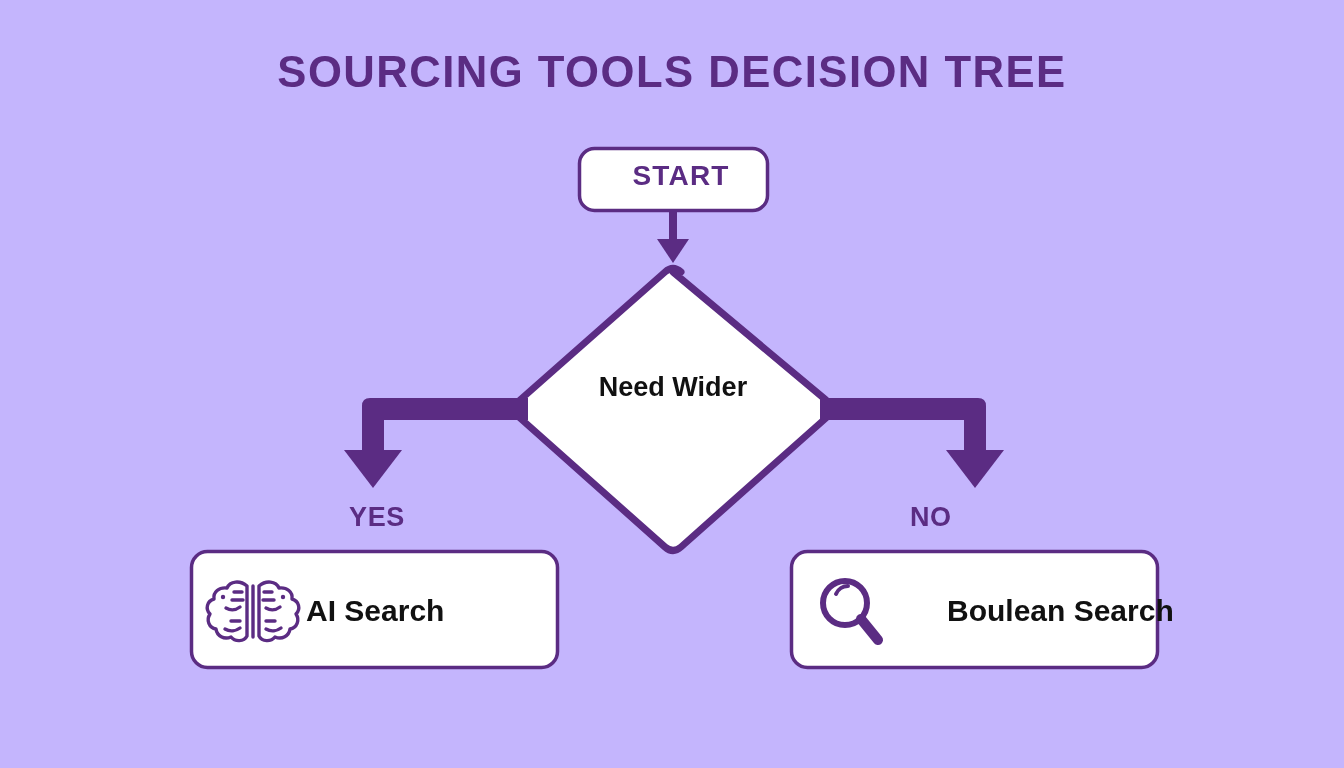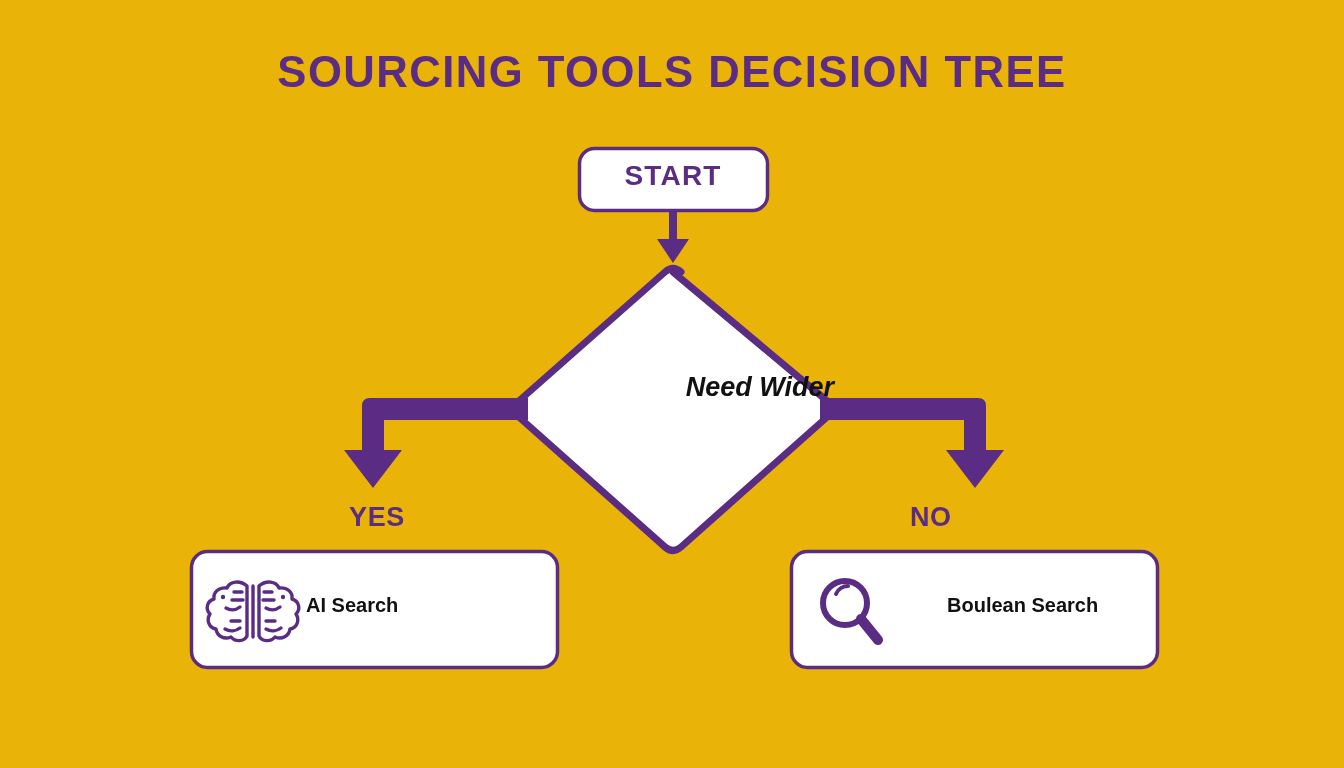--- a/index.html
+++ b/index.html
@@ -11,21 +11,21 @@
   body {
     width: 1344px;
     height: 768px;
     overflow: hidden;
     font-family: "Liberation Sans", sans-serif;
   }
   #canvas {
     position: relative;
     width: 1344px;
     height: 768px;
-    background: #eab308;
+    background: #c4b5fd;
   }
   #flow-svg {
     position: absolute;
     top: 0;
     left: 0;
     width: 1344px;
     height: 768px;
   }
 
   
@@ -52,51 +52,51 @@
   }
   .start-label {
     left: 578px;
     top: 160px;
     width: 190px;
     text-align: center;
     font-size: 28px;
     font-weight: bold;
     letter-spacing: 1.2px;
     color: #5b2c83;
+    padding-left: 8px;
   }
   .diamond-label {
     left: 512px;
     top: 368px;
     width: 322px;
-    text-align: right;
+    text-align: center;
     font-size: 27px;
     font-weight: bold;
     line-height: 38px;
     color: #111111;
-    font-style: italic;
   }
   .branch-label {
     font-size: 27px;
     font-weight: bold;
     letter-spacing: 0.6px;
     color: #5b2c83;
   }
   .branch-yes {
     left: 312px;
     top: 502px;
     width: 130px;
     text-align: center;
   }
   .branch-no {
     left: 910px;
     top: 502px;
     width: 130px;
   }
   .result-label {
-    font-size: 20px;
+    font-size: 30px;
     font-weight: bold;
     color: #111111;
     top: 594px;
   }
   .result-left-label  { left: 306px; }
   .result-right-label { left: 900px; margin-left: 47px; }
 </style>
 </head>
 <body>
 

